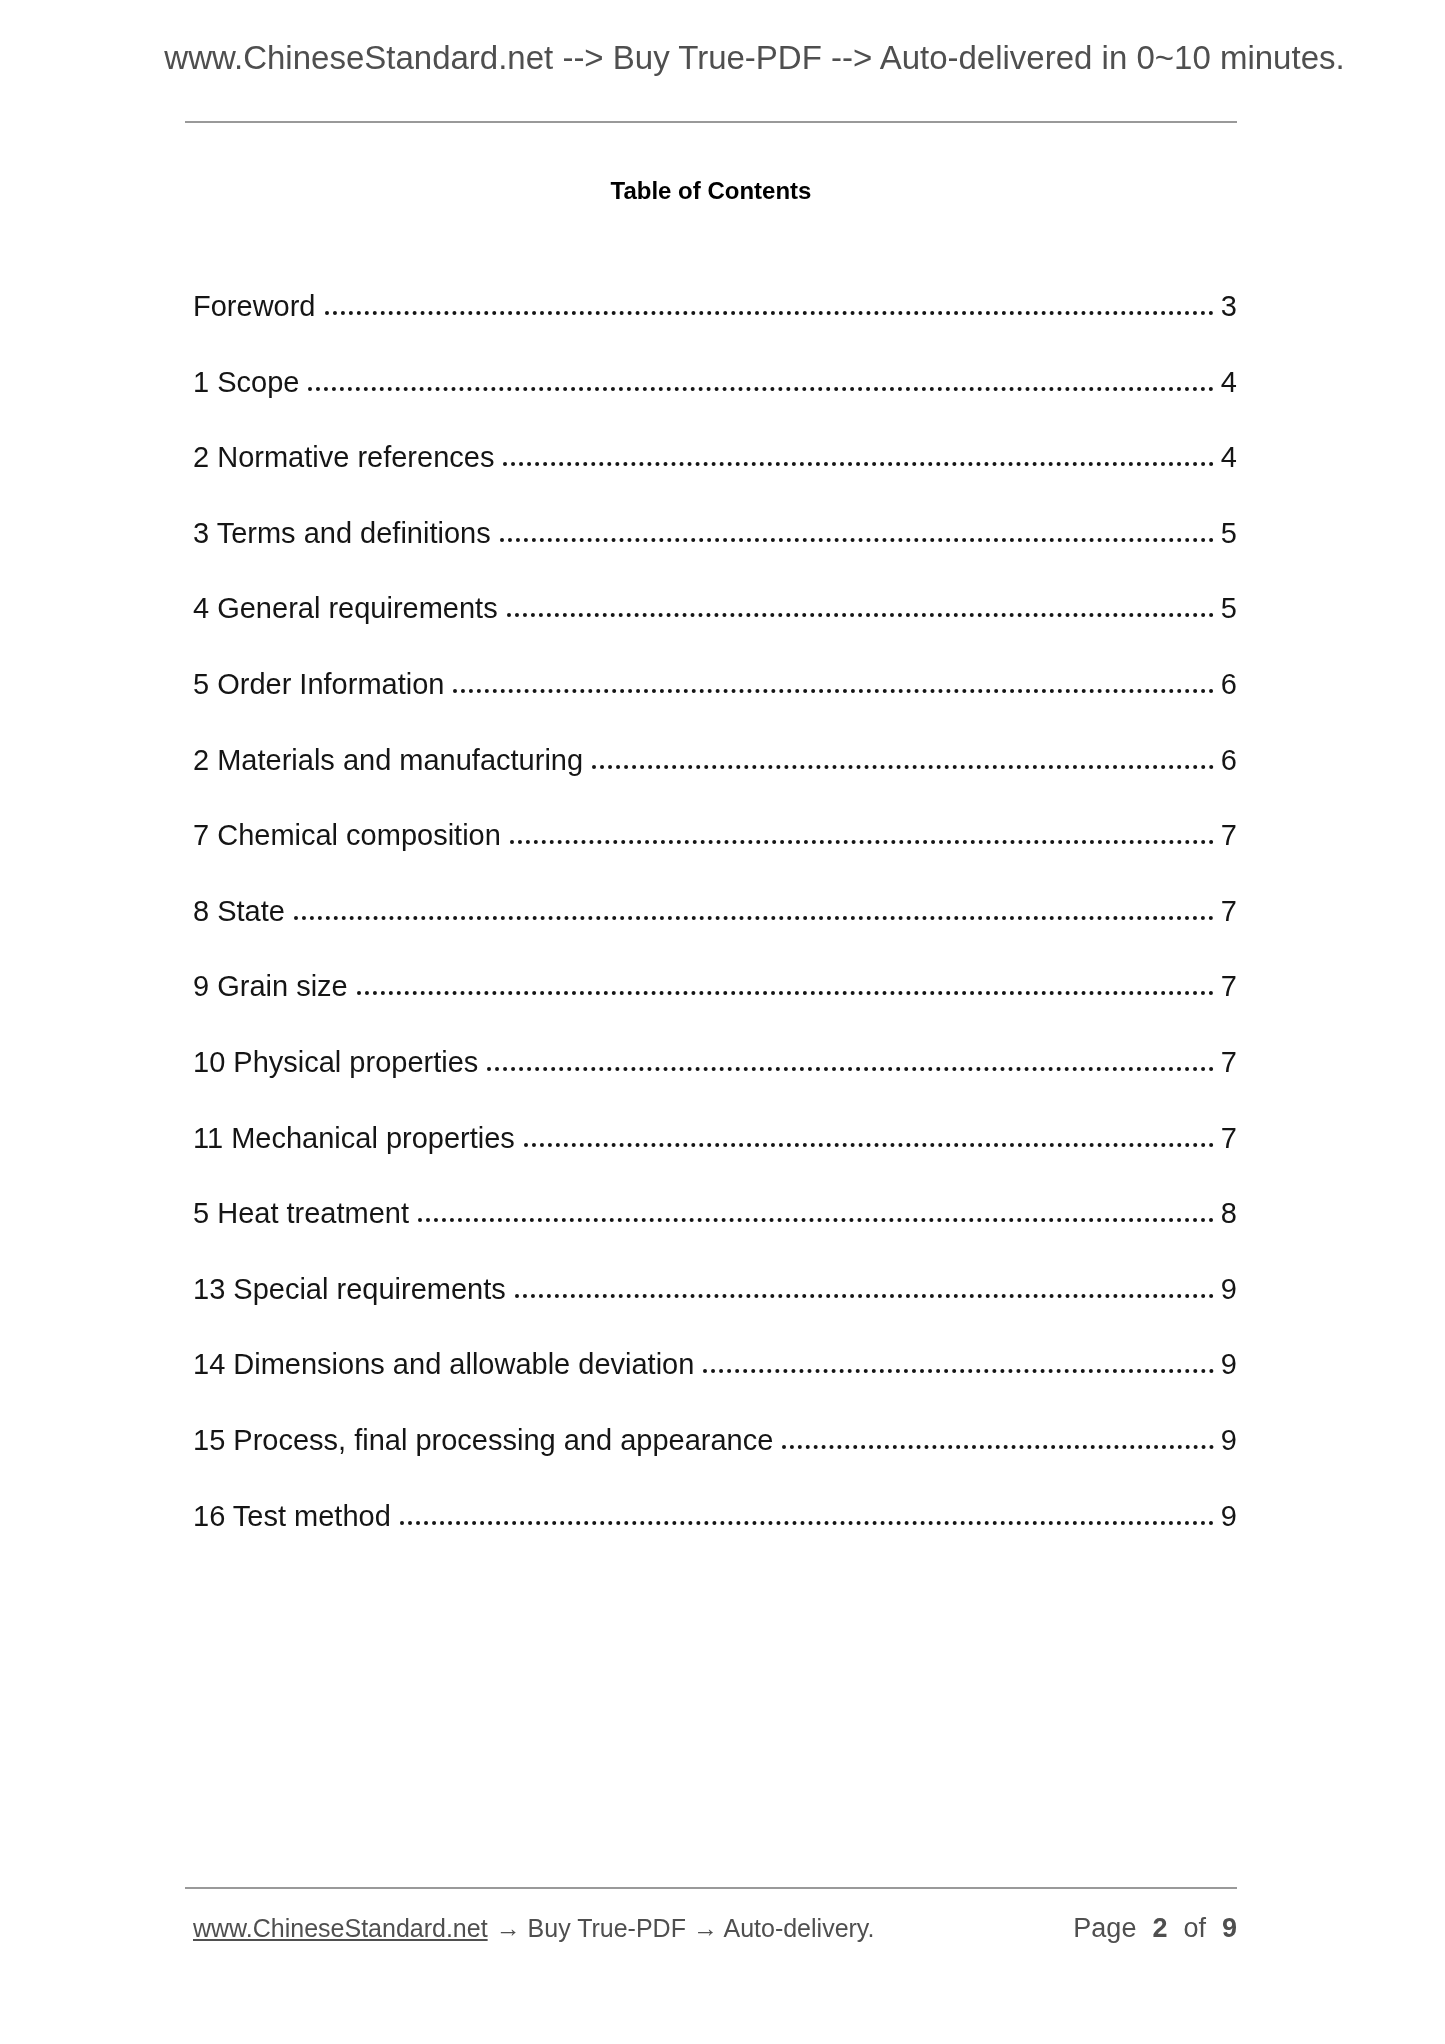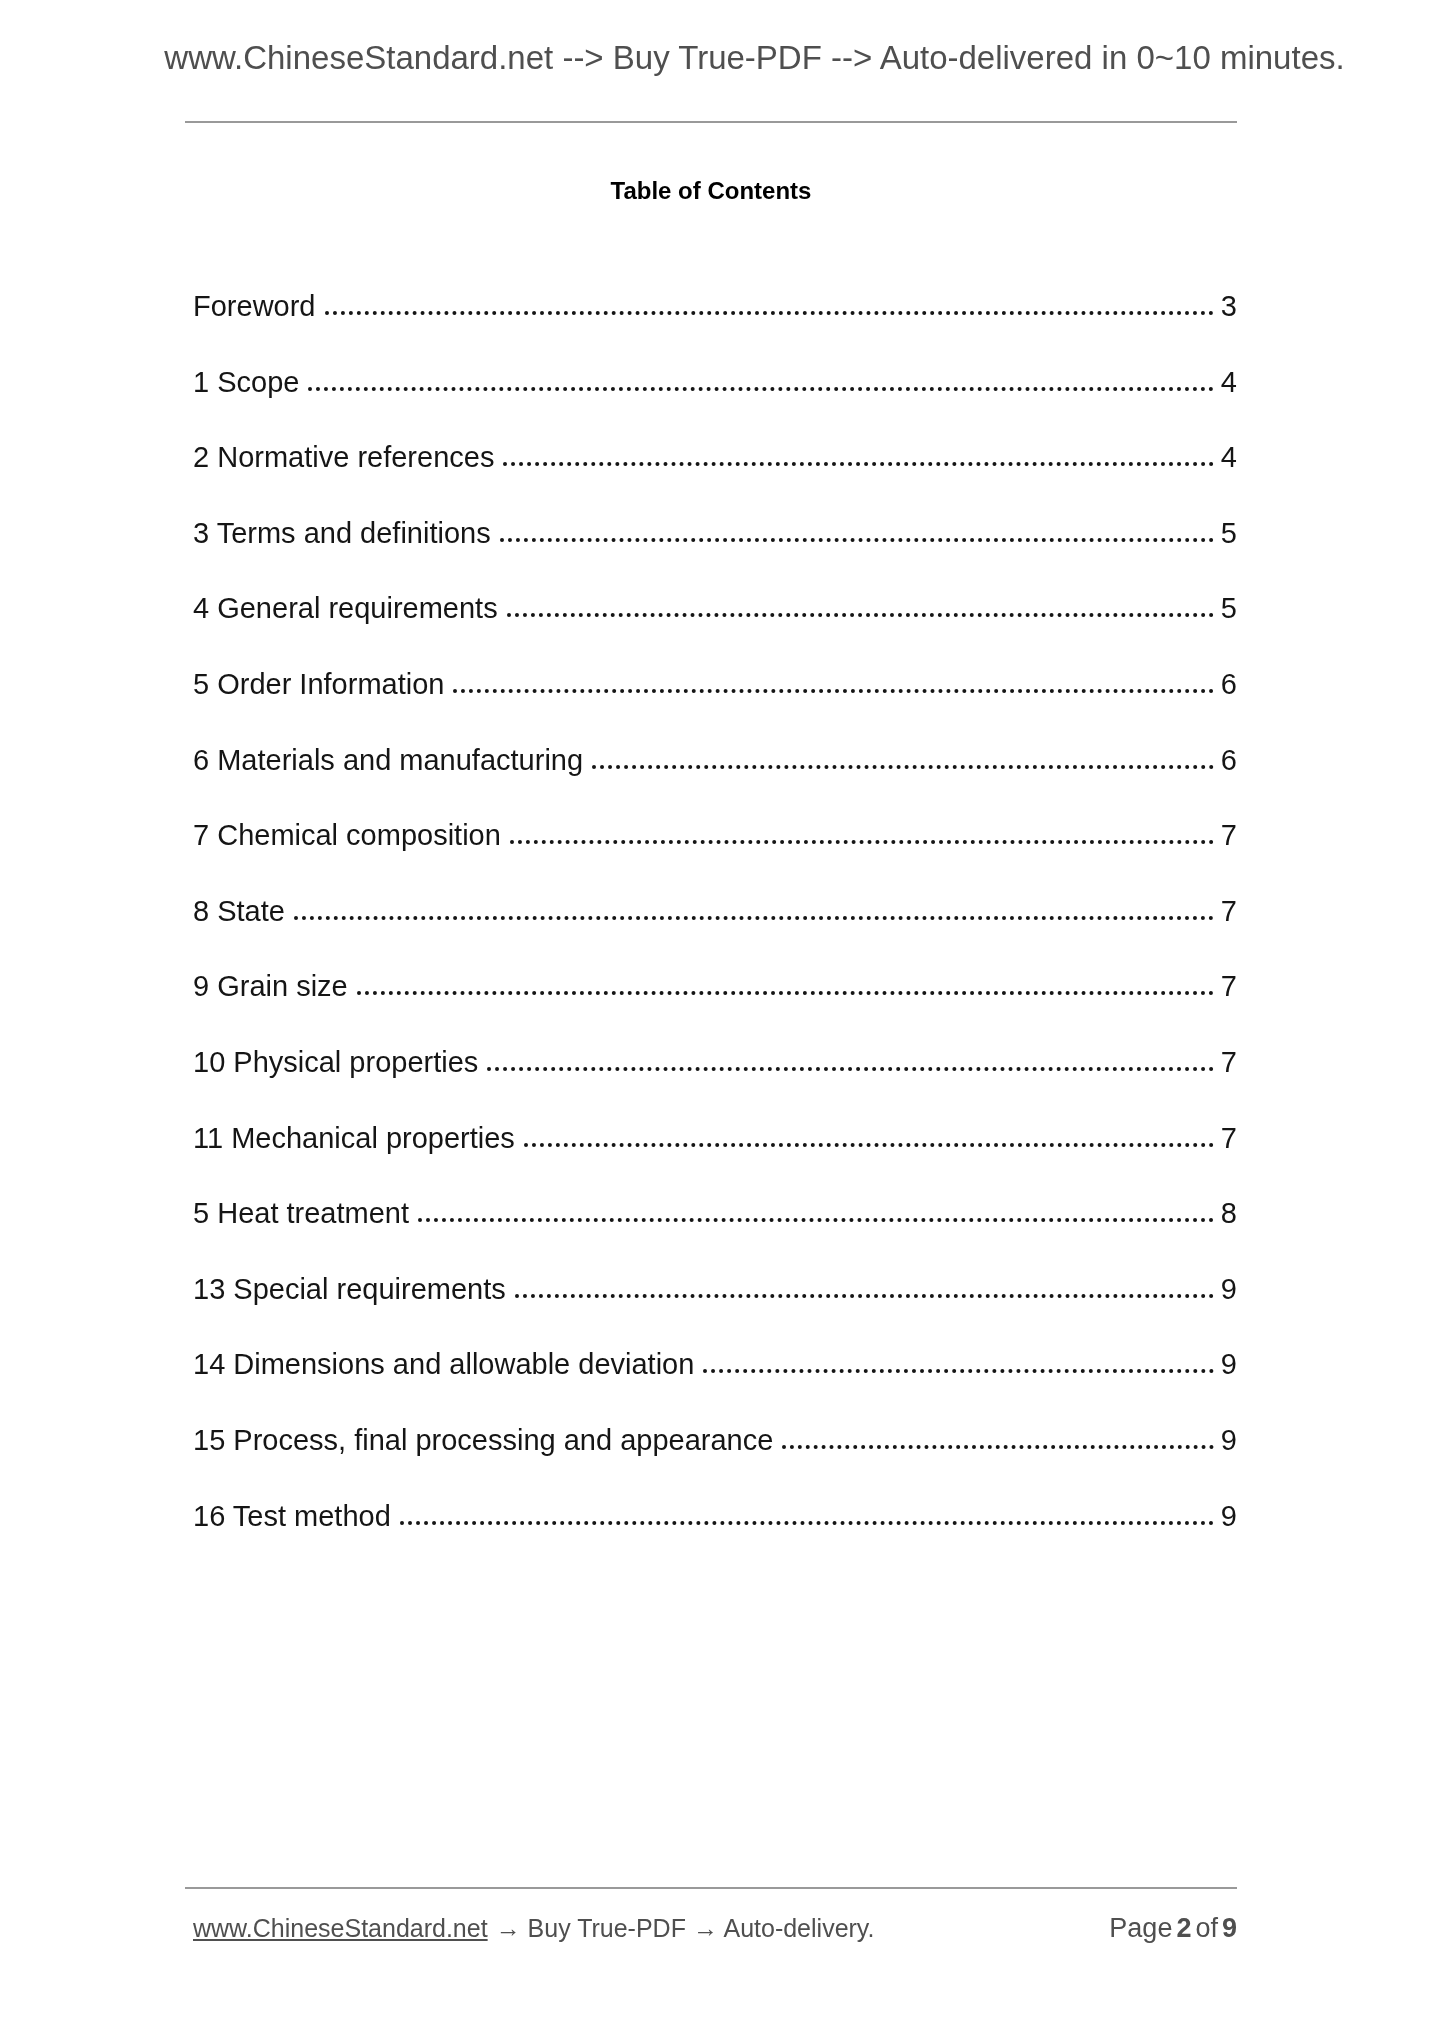--- a/index.html
+++ b/index.html
@@ -118,21 +118,21 @@
     white-space: nowrap;
   }
   .footer-link {
     color: var(--header-text, #4f4f4f);
     text-decoration: underline;
     cursor: pointer;
   }
   .footer-page {
     display: flex;
     align-items: flex-start;
-    gap: 4px;
+    gap: 16px;
     font-size: 27px;
     line-height: 32px;
     white-space: nowrap;
   }
   .footer-page .num {
     font-weight: bold;
   }
 </style>
 </head>
 <body>
@@ -177,21 +177,21 @@
       <span class="toc-page">5</span>
     </div>
 
     <div class="toc-row">
       <span class="toc-label">5 Order Information</span>
       <span class="toc-leader"></span>
       <span class="toc-page">6</span>
     </div>
 
     <div class="toc-row">
-      <span class="toc-label">6 Materials and manufacturing</span>
+      <span class="toc-label">2 Materials and manufacturing</span>
       <span class="toc-leader"></span>
       <span class="toc-page">6</span>
     </div>
 
     <div class="toc-row">
       <span class="toc-label">7 Chemical composition</span>
       <span class="toc-leader"></span>
       <span class="toc-page">7</span>
     </div>
 

